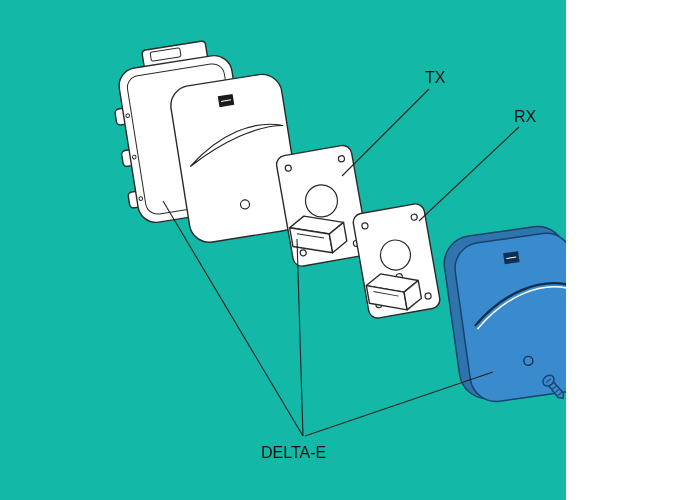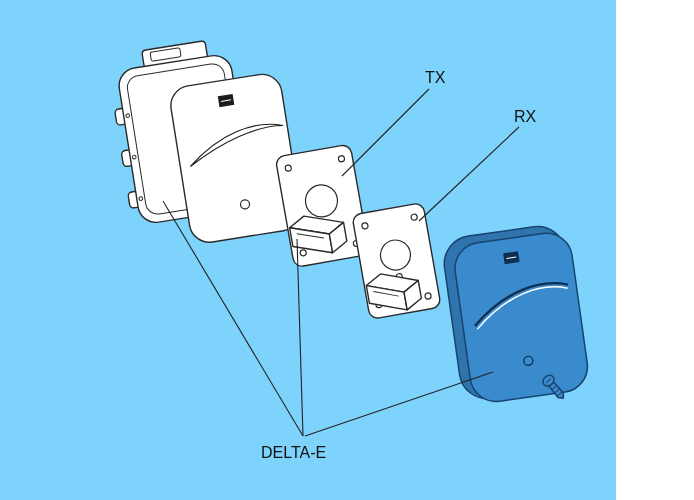--- a/index.html
+++ b/index.html
@@ -1,16 +1,16 @@
 <!DOCTYPE html>
 <html><head>
 <meta charset="utf-8">
 <style>
   html,body{margin:0;padding:0;background:#ffffff;}
-  .canvas{position:relative;width:616px;height:500px;background:#7dd3fc;overflow:hidden;}
+  .canvas{position:relative;width:566px;height:500px;background:#14b8a6;overflow:hidden;}
   svg{display:block;}
   .part{fill:#ffffff;stroke:#2a2a2a;stroke-width:1.4;stroke-linejoin:round;}
   .thin{fill:none;stroke:#2a2a2a;stroke-width:1;stroke-linejoin:round;}
   .hole{fill:#ffffff;stroke:#2a2a2a;stroke-width:1.2;}
   .ln{stroke:#222222;stroke-width:1.1;fill:none;}
   .lbl{font:16px "Liberation Sans", sans-serif;fill:#111111;}
   .blue-stroke{stroke:#17436e;stroke-width:1.5;stroke-linejoin:round;}
   .navy{stroke:#0e2f4f;fill:none;}
 </style>
 </head>

